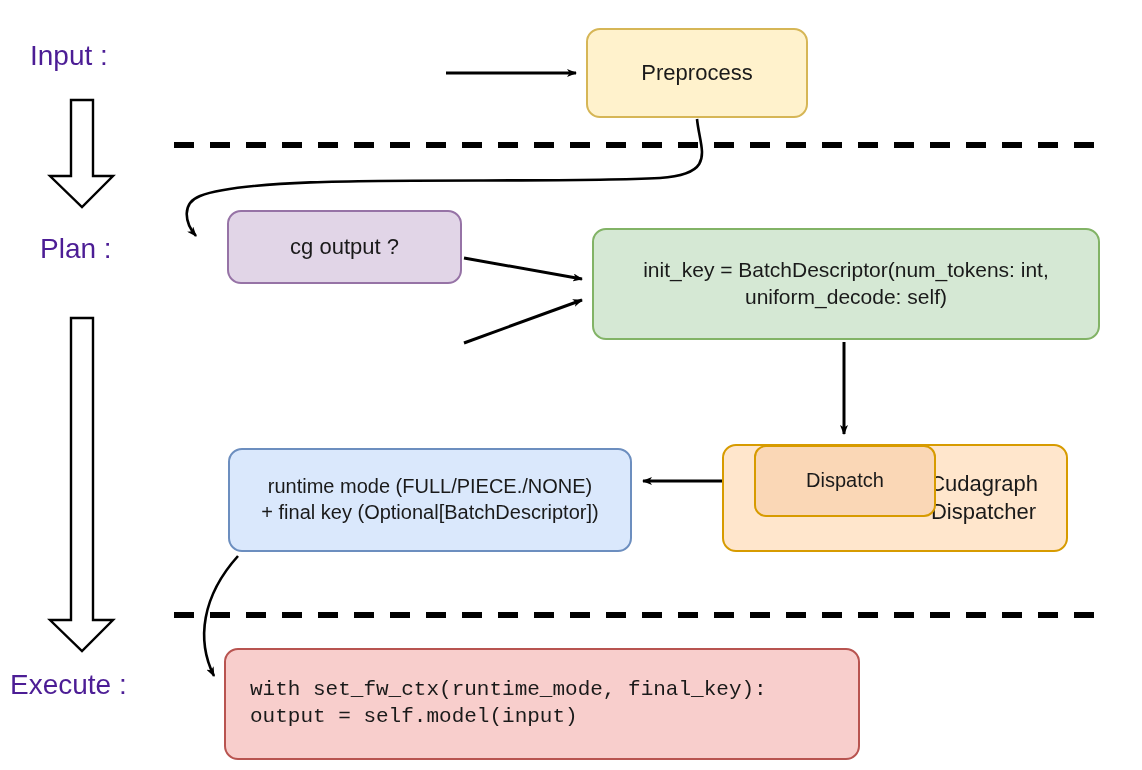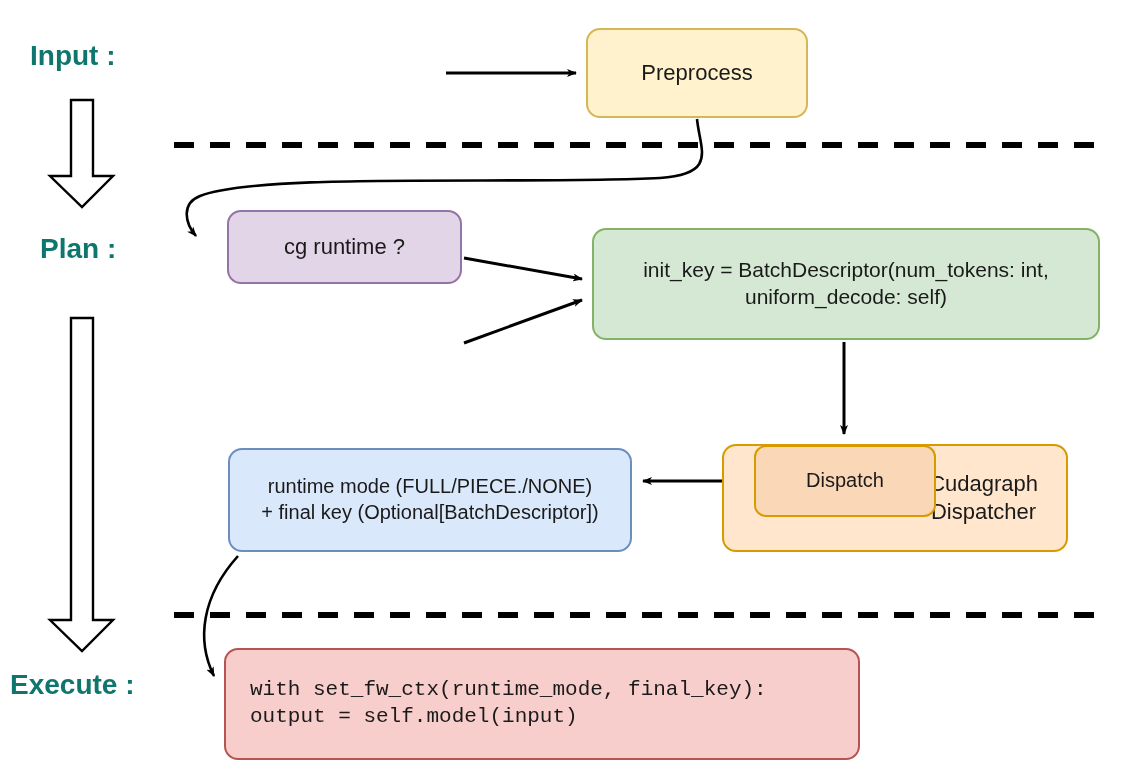--- a/index.html
+++ b/index.html
@@ -18,22 +18,22 @@
     display:flex;align-items:center;justify-content:center;
     text-align:center;
     border-radius:14px;
     border-width:2px;border-style:solid;
     color:#1a1a1a;
     line-height:1.28;
     white-space:pre-line;
   }
   .stage-label{
     position:absolute;
-    font-weight:bold;
-    color:#0f766e;
+    font-weight:normal;
+    color:#4c1d95;
     white-space:nowrap;
   }
   .mono{font-family:"Liberation Mono", monospace;}
   .n-input-batch{left:222px;top:28px;width:222px;height:90px;font-size:22px;
     background:#f8cecc;border-color:#b85450;}
   .n-preprocess{left:586px;top:28px;width:222px;height:90px;font-size:22px;
     background:#fff2cc;border-color:#d6b656;}
   .n-cg-padding{left:227px;top:210px;width:235px;height:74px;font-size:22px;
     background:#e1d5e7;border-color:#9673a6;}
   .n-uniform-decode{left:227px;top:297px;width:235px;height:74px;font-size:22px;
@@ -88,21 +88,21 @@
     <path d="M238,556 C202,596 196,640 214,676" fill="none" stroke="#000000" stroke-width="2.6" marker-end="url(#ah)"></path>
   </svg>
 
   <div class="stage-label lbl-input">Input :</div>
   <div class="stage-label lbl-plan">Plan :</div>
   <div class="stage-label lbl-execute">Execute :</div>
 
 
   <div class="node n-preprocess">Preprocess</div>
 
-  <div class="node n-cg-padding">cg runtime ?</div>
+  <div class="node n-cg-padding">cg output ?</div>
 
 
   <div class="node n-init-key">init_key = BatchDescriptor(num_tokens: int,
 uniform_decode: self)</div>
 
   <div class="node n-dispatcher">Cudagraph
 Dispatcher</div>
 
   <div class="node n-dispatch">Dispatch</div>
 

